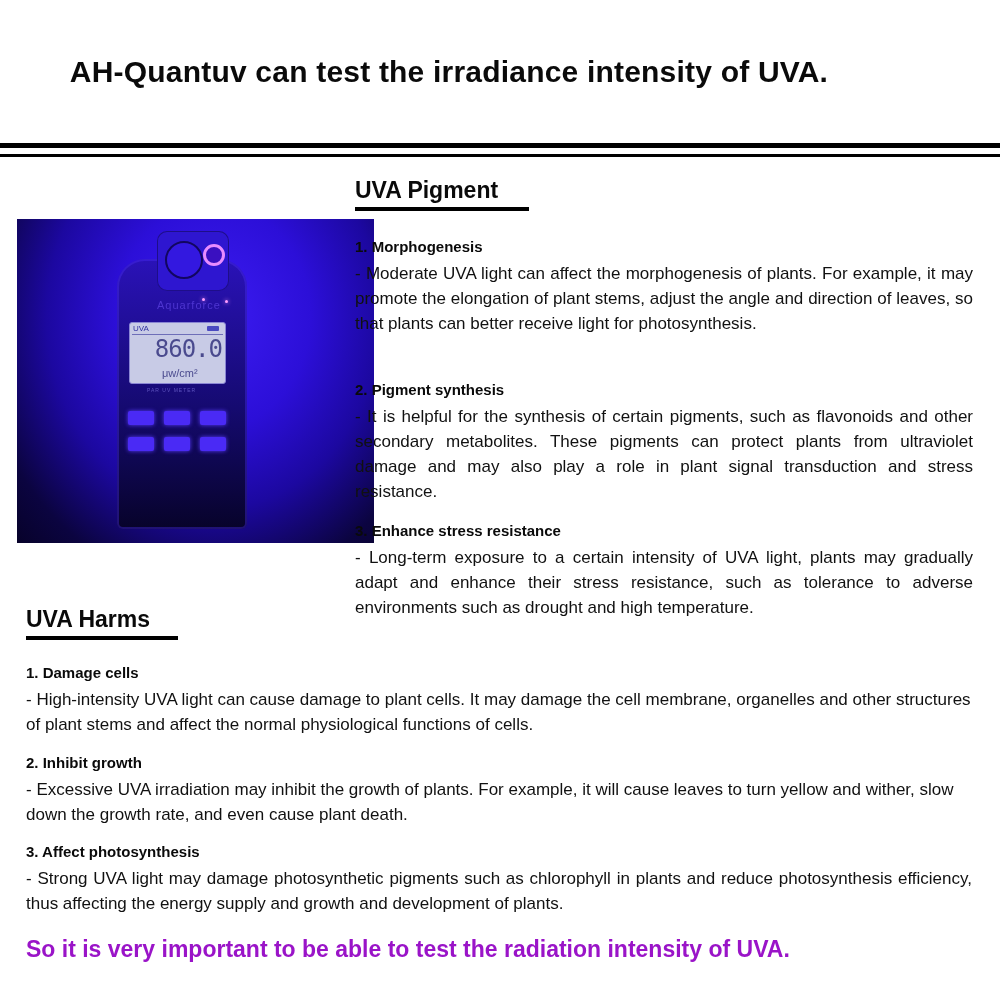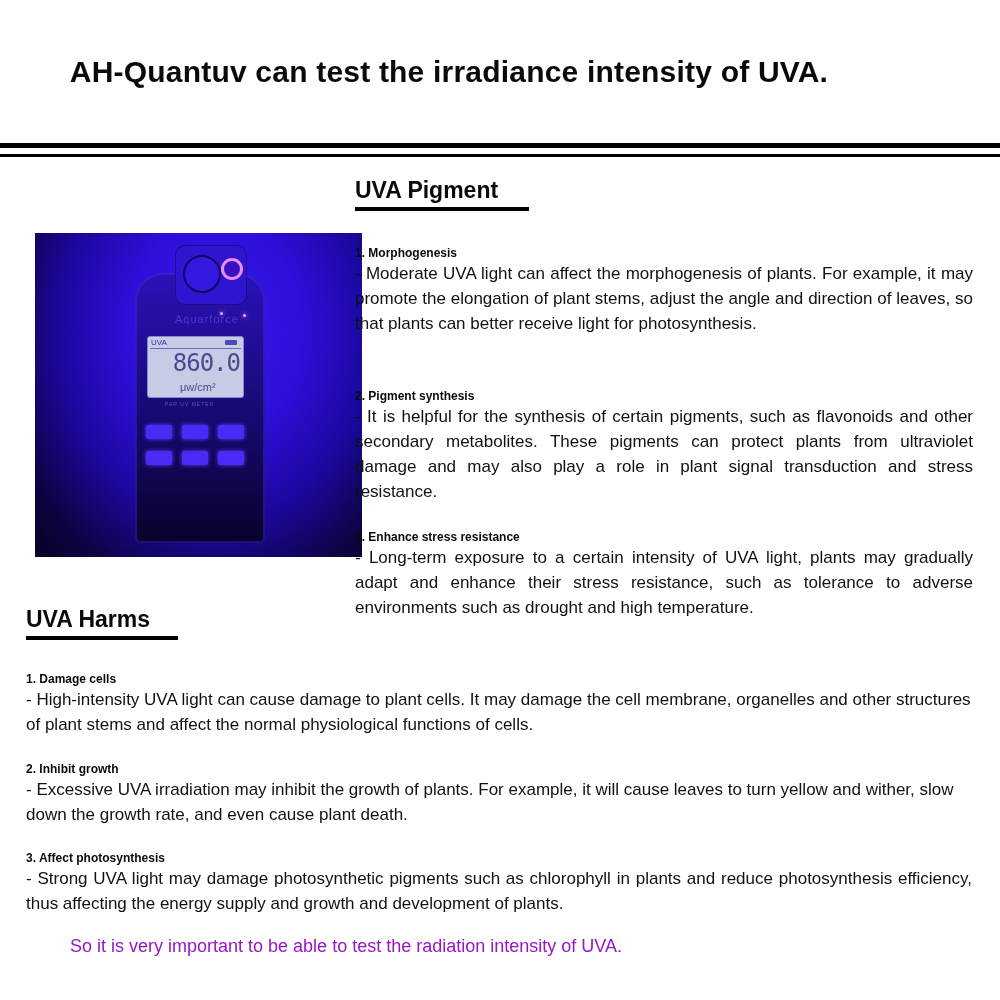--- a/index.html
+++ b/index.html
@@ -3,22 +3,22 @@
 <meta charset="utf-8">
 <style>
   html, body { margin:0; padding:0; background:#ffffff; }
   body { width:1000px; height:1000px; position:relative; overflow:hidden;
          font-family:"Liberation Sans", "DejaVu Sans", sans-serif; color:#111; }
   .title { position:absolute; left:0; top:55px; width:898px; text-align:center;
            font-size:30px; font-weight:bold; letter-spacing:0.2px; color:#0a0a0a; }
   .rule-thick { position:absolute; left:0; top:143px; width:1000px; height:5px; background:#000; }
   .rule-thin { position:absolute; left:0; top:154px; width:1000px; height:3px; background:#000; }
 
-  .photo { position:absolute; left:17px; top:233px; width:327px; height:324px; overflow:hidden;
-           background: radial-gradient(ellipse at 55% 30%, #3c1cf2 0%, #2c0fd8 35%, #1c08a0 60%, #0b0440 85%, #07022a 100%); margin-left: 18px; }
+  .photo { position:absolute; left:17px; top:219px; width:357px; height:324px; overflow:hidden;
+           background: radial-gradient(ellipse at 55% 30%, #3c1cf2 0%, #2c0fd8 35%, #1c08a0 60%, #0b0440 85%, #07022a 100%); }
   .meter-body { position:absolute; left:100px; top:40px; width:130px; height:270px; border-radius:28px 28px 6px 6px;
                 background: linear-gradient(#2a12b8, #150a70 55%, #07032a); box-shadow: 0 0 0 2px rgba(80,50,255,0.35) inset; }
   .sensor-head { position:absolute; left:140px; top:12px; width:72px; height:60px; border-radius:10px;
                  background:#2e16d0; box-shadow:0 0 0 1px rgba(20,10,90,0.6) inset; }
   .sensor-dark { position:absolute; left:148px; top:22px; width:34px; height:34px; border-radius:50%;
                  background:#3318e0; border:2px solid #120660; }
   .sensor-ring { position:absolute; left:186px; top:25px; width:22px; height:22px; border-radius:50%;
                  border:3px solid #e88cff; background:#3a10c0; box-sizing:border-box; }
   .led { position:absolute; width:3px; height:3px; border-radius:50%; background:#ff9dff; box-shadow:0 0 4px #ff9dff; }
   .brand { position:absolute; left:140px; top:80px; font-size:11px; color:rgba(120,90,255,0.5); letter-spacing:1px; }
@@ -28,25 +28,25 @@
   .battery { position:absolute; right:6px; top:3px; width:12px; height:5px; background:#4a4ac0; border-radius:1px; }
   .screen-line { position:absolute; left:2px; right:2px; top:11px; height:1px; background:#6e6eb8; }
   .screen-value { position:absolute; right:3px; top:12px; font-family:"DejaVu Sans Mono", monospace; font-size:24px; color:#4a4a8e; letter-spacing:-1px; }
   .screen-unit { position:absolute; left:32px; top:44px; font-size:11px; color:#4a4a8e; }
   .model { position:absolute; left:130px; top:168px; font-size:5px; color:rgba(160,150,255,0.5); letter-spacing:1px; }
   .key { position:absolute; width:26px; height:14px; background:#4a2af5; border-radius:2px; box-shadow:0 0 4px #5a3aff; }
 
   .section-head { position:absolute; font-size:23px; font-weight:bold; color:#0a0a0a; }
   .underline { position:absolute; height:4px; background:#000; }
 
-  .item-title { position:absolute; font-size:12px; font-weight:bold; color:#0a0a0a;margin-top:8px; }
+  .item-title { position:absolute; font-size:15px; font-weight:bold; color:#0a0a0a; }
   .item-body { position:absolute; font-size:17px; line-height:25px; color:#111; }
   .justify { text-align:justify; text-align-last:left; }
 
-  .closing { position:absolute; left:26px; top:936px; font-size:18px; font-weight:normal; color:#9a14c8;margin-left:44px; }
+  .closing { position:absolute; left:26px; top:936px; font-size:23px; font-weight:bold; color:#9a14c8; }
 </style>
 </head>
 <body>
 
 <div class="title">AH-Quantuv can test the irradiance intensity of UVA.</div>
 <div class="rule-thick"></div>
 <div class="rule-thin"></div>
 
 <div class="photo">
   <div class="meter-body"></div>

